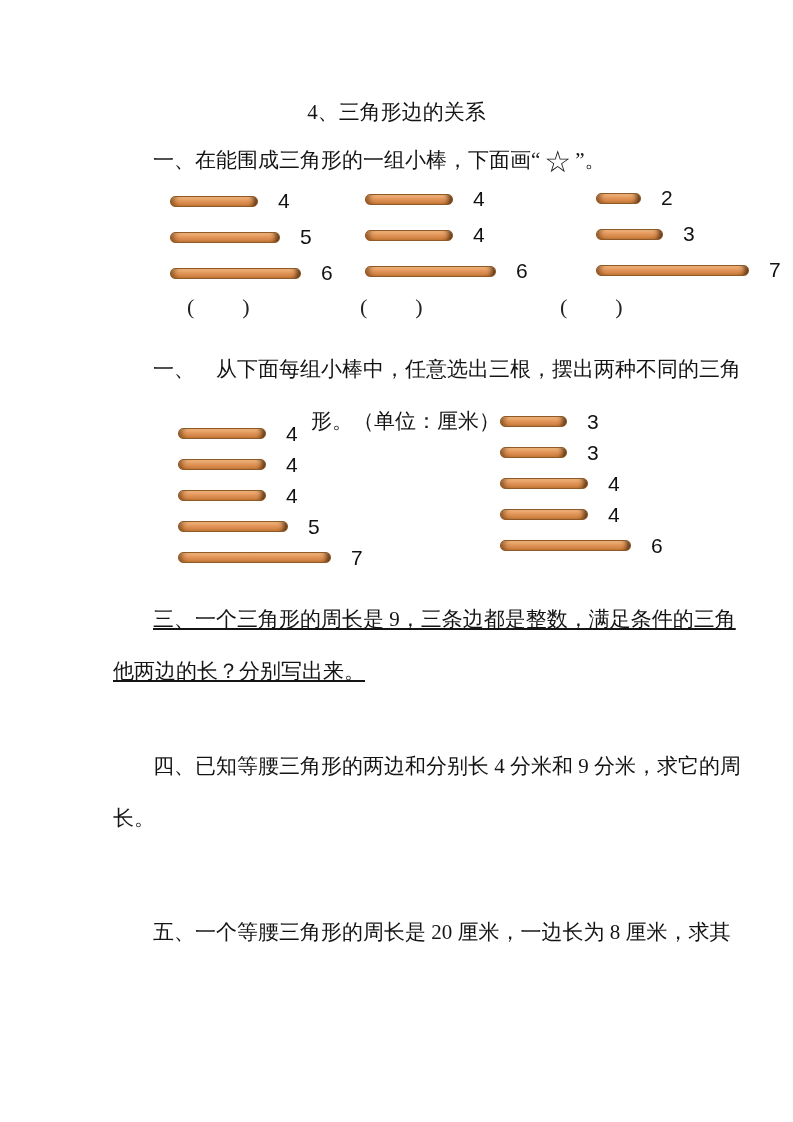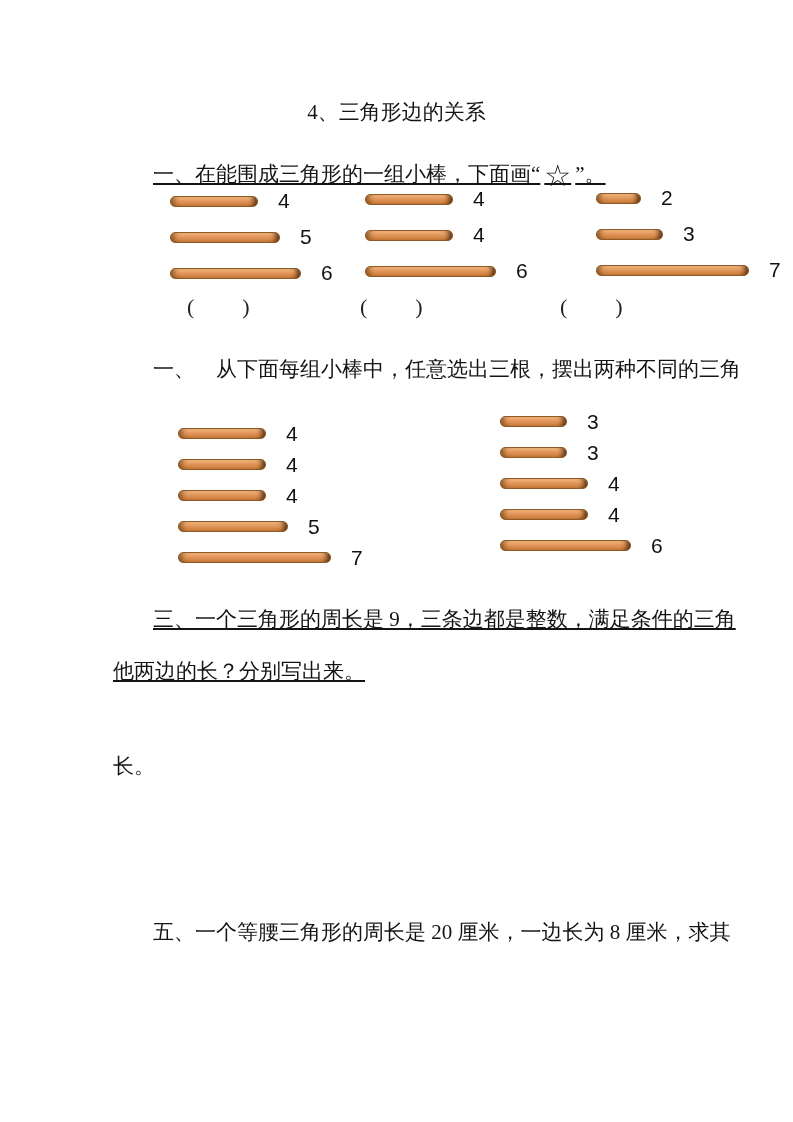--- a/index.html
+++ b/index.html
@@ -10,22 +10,22 @@
     background:#ffffff;
     color:#141414;
     font-family:"Liberation Serif","DejaVu Serif",serif;
     overflow:hidden;
   }
   .title{
     position:absolute;top:98px;left:0;width:793px;
     text-align:center;font-size:21px;line-height:28px;
   }
   .s1-heading{
-    position:absolute;top:158px;left:113px;width:600px;
-    font-size:21px;line-height:32px;padding-left:40px;text-decoration:underline;
+    position:absolute;top:144px;left:113px;width:600px;
+    font-size:21px;line-height:32px;padding-left:40px;
   }
   .star{font-size:30px;line-height:20px;vertical-align:-5px;padding:0 4px;}
 
   
   .stick-group{position:absolute;}
   .stick-row{display:flex;align-items:center;}
   .s1 .stick-row{height:36px;}
   .s2 .stick-row{height:31px;}
   .stick{
     height:9px;
@@ -116,20 +116,21 @@
         <span class="stick-label">7</span>
       </div>
     </div>
 
   <div class="paren-row p1"><span>(</span><span class="paren-gap"></span><span>)</span></div>
   <div class="paren-row p2"><span>(</span><span class="paren-gap"></span><span>)</span></div>
   <div class="paren-row p3"><span>(</span><span class="paren-gap"></span><span>)</span></div>
 
   <div class="para s2-heading">
     <div class="line indent">一、　从下面每组小棒中，任意选出三根，摆出两种不同的三角</div>
+    <div class="line">形。（单位：厘米）</div>
   </div>
 
   <div class="stick-group s2 s2-left">
       <div class="stick-row">
         <div class="stick" style="width: 86px; --stick-color: #e2955a;"></div>
         <span class="stick-label">4</span>
       </div>
       <div class="stick-row">
         <div class="stick" style="width: 86px; --stick-color: #e2955a;"></div>
         <span class="stick-label">4</span>
@@ -169,20 +170,21 @@
         <span class="stick-label">6</span>
       </div>
     </div>
 
   <div class="para s3-para">
     <div class="line indent">三、一个三角形的周长是 9，三条边都是整数，满足条件的三角</div>
     <div class="line">他两边的长？分别写出来。</div>
   </div>
 
   <div class="para s4-para">
+    <div class="line indent">四、已知等腰三角形的两边和分别长 4 分米和 9 分米，求它的周</div>
     <div class="line">长。</div>
   </div>
 
   <div class="para s5-para">
     <div class="line indent">五、一个等腰三角形的周长是 20 厘米，一边长为 8 厘米，求其</div>
   </div>
 
 </div>
 
 </body></html>

